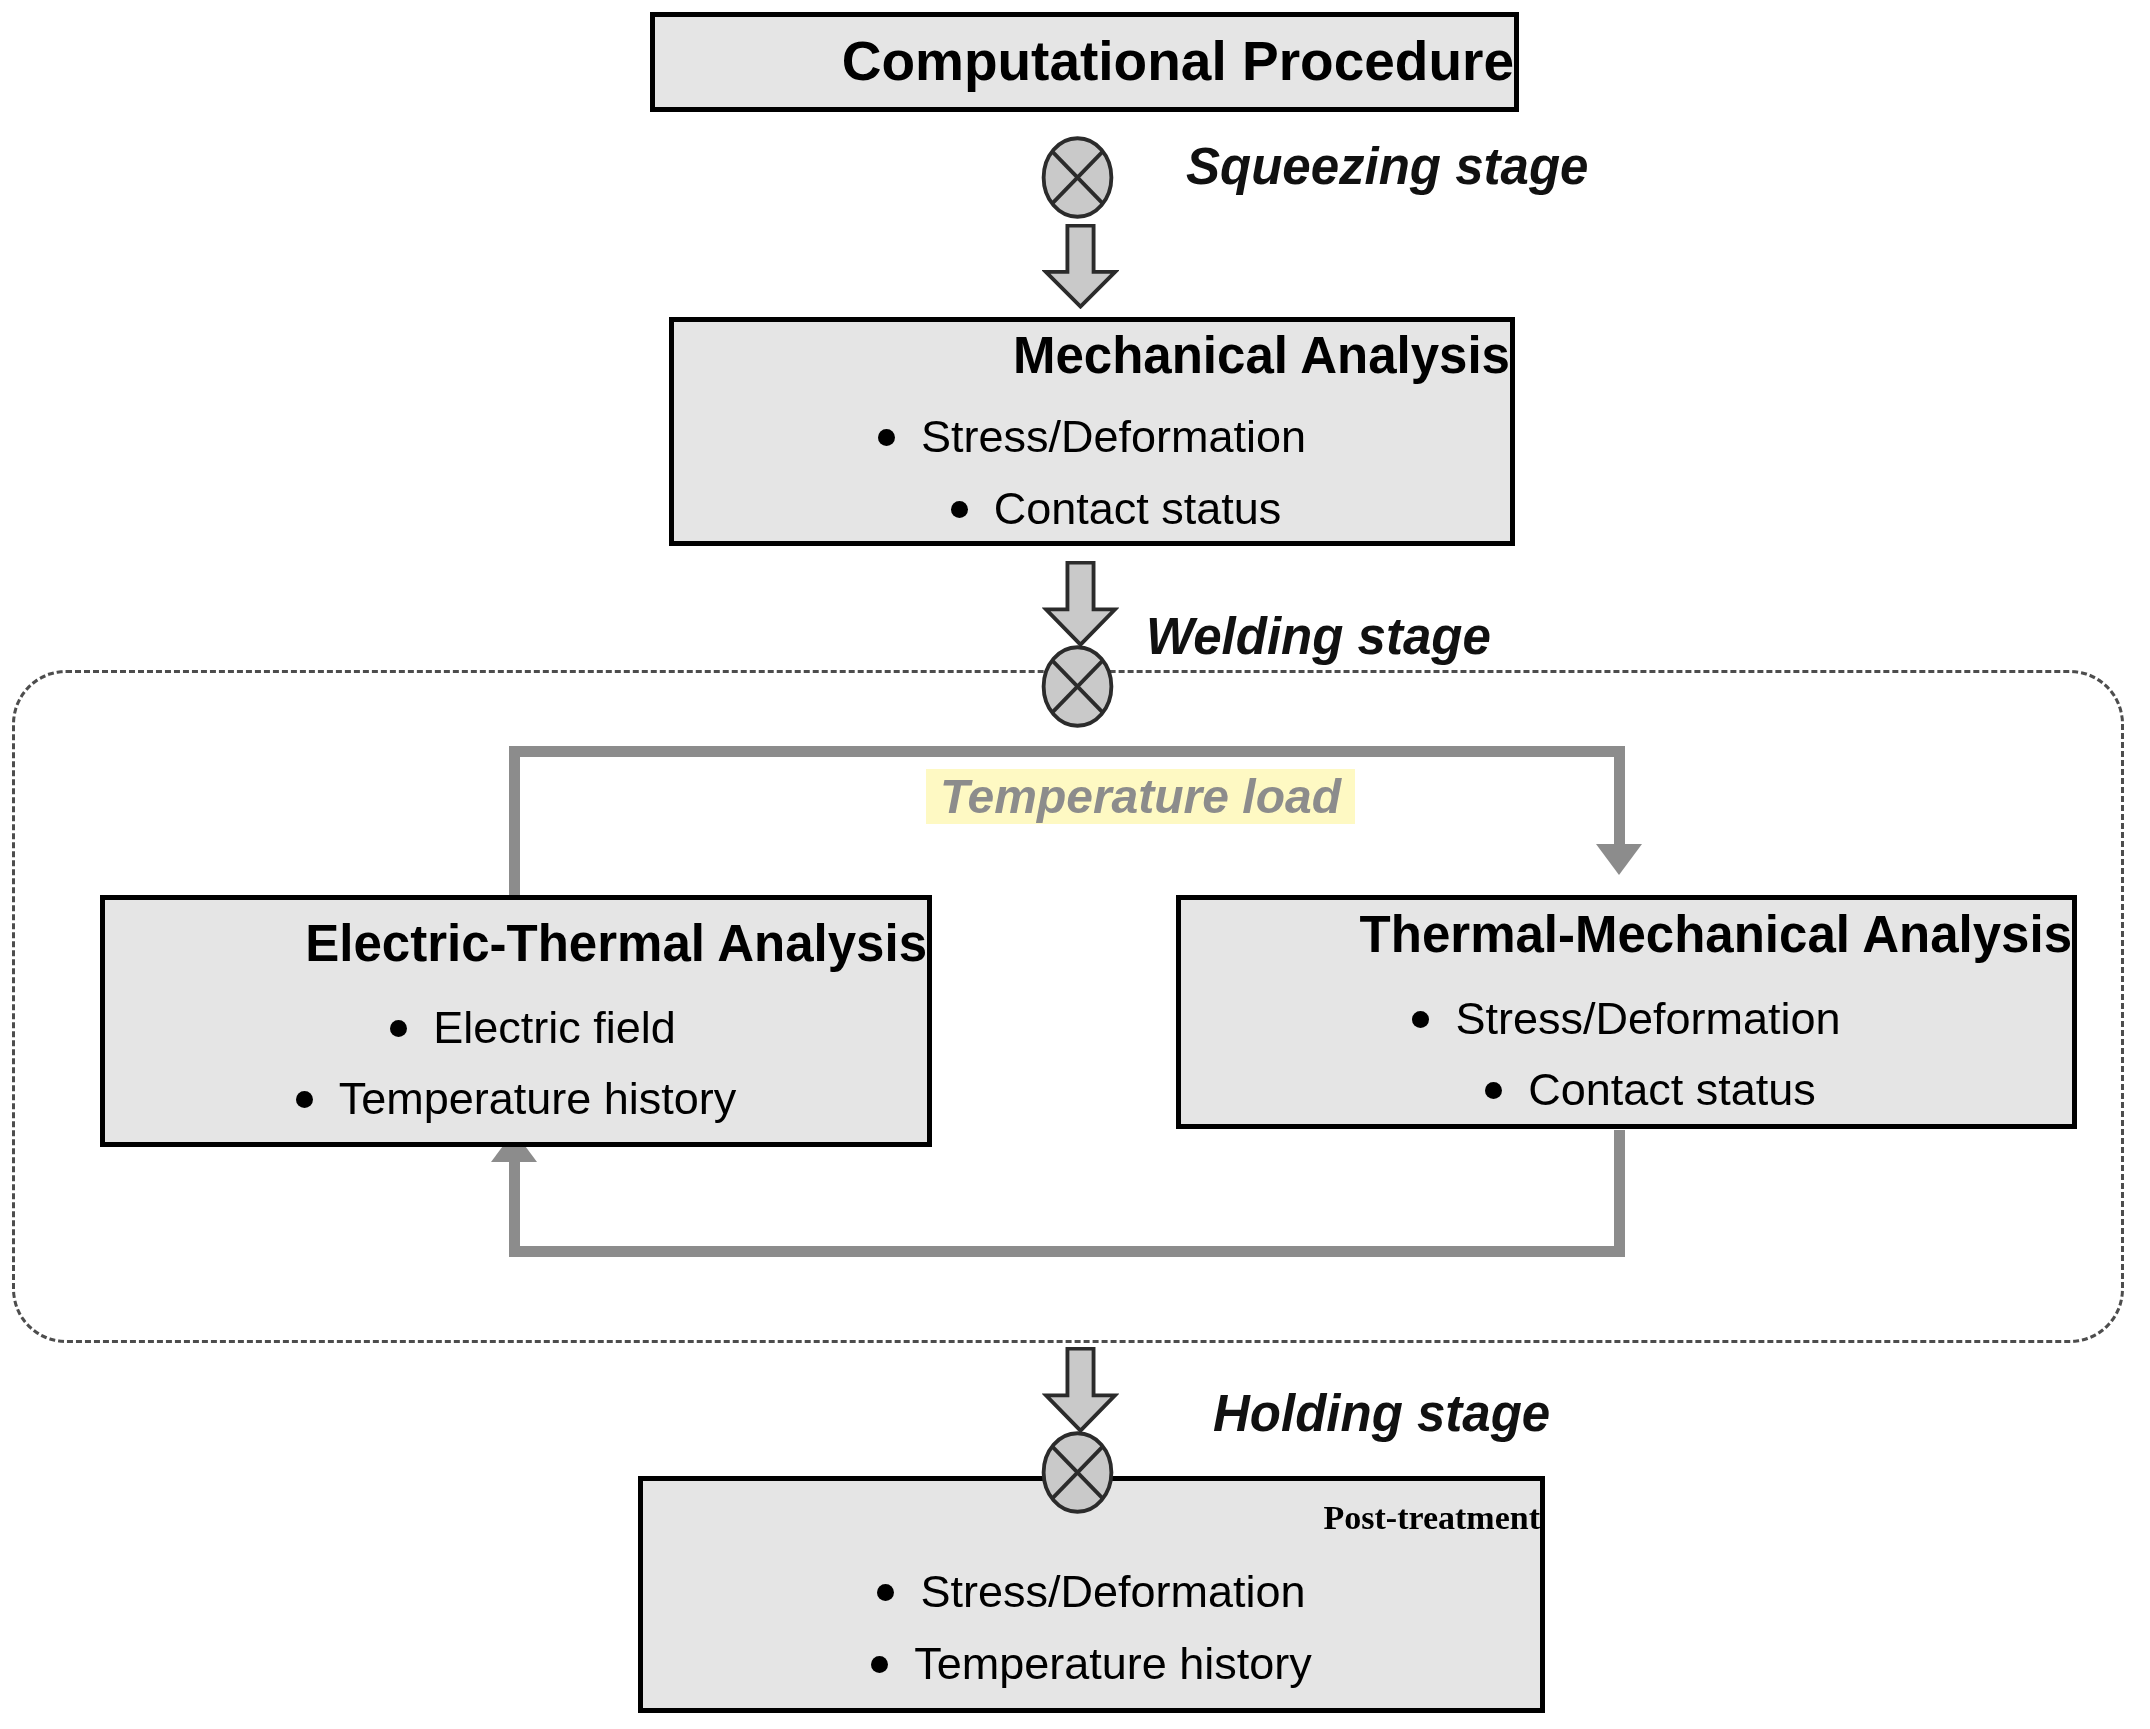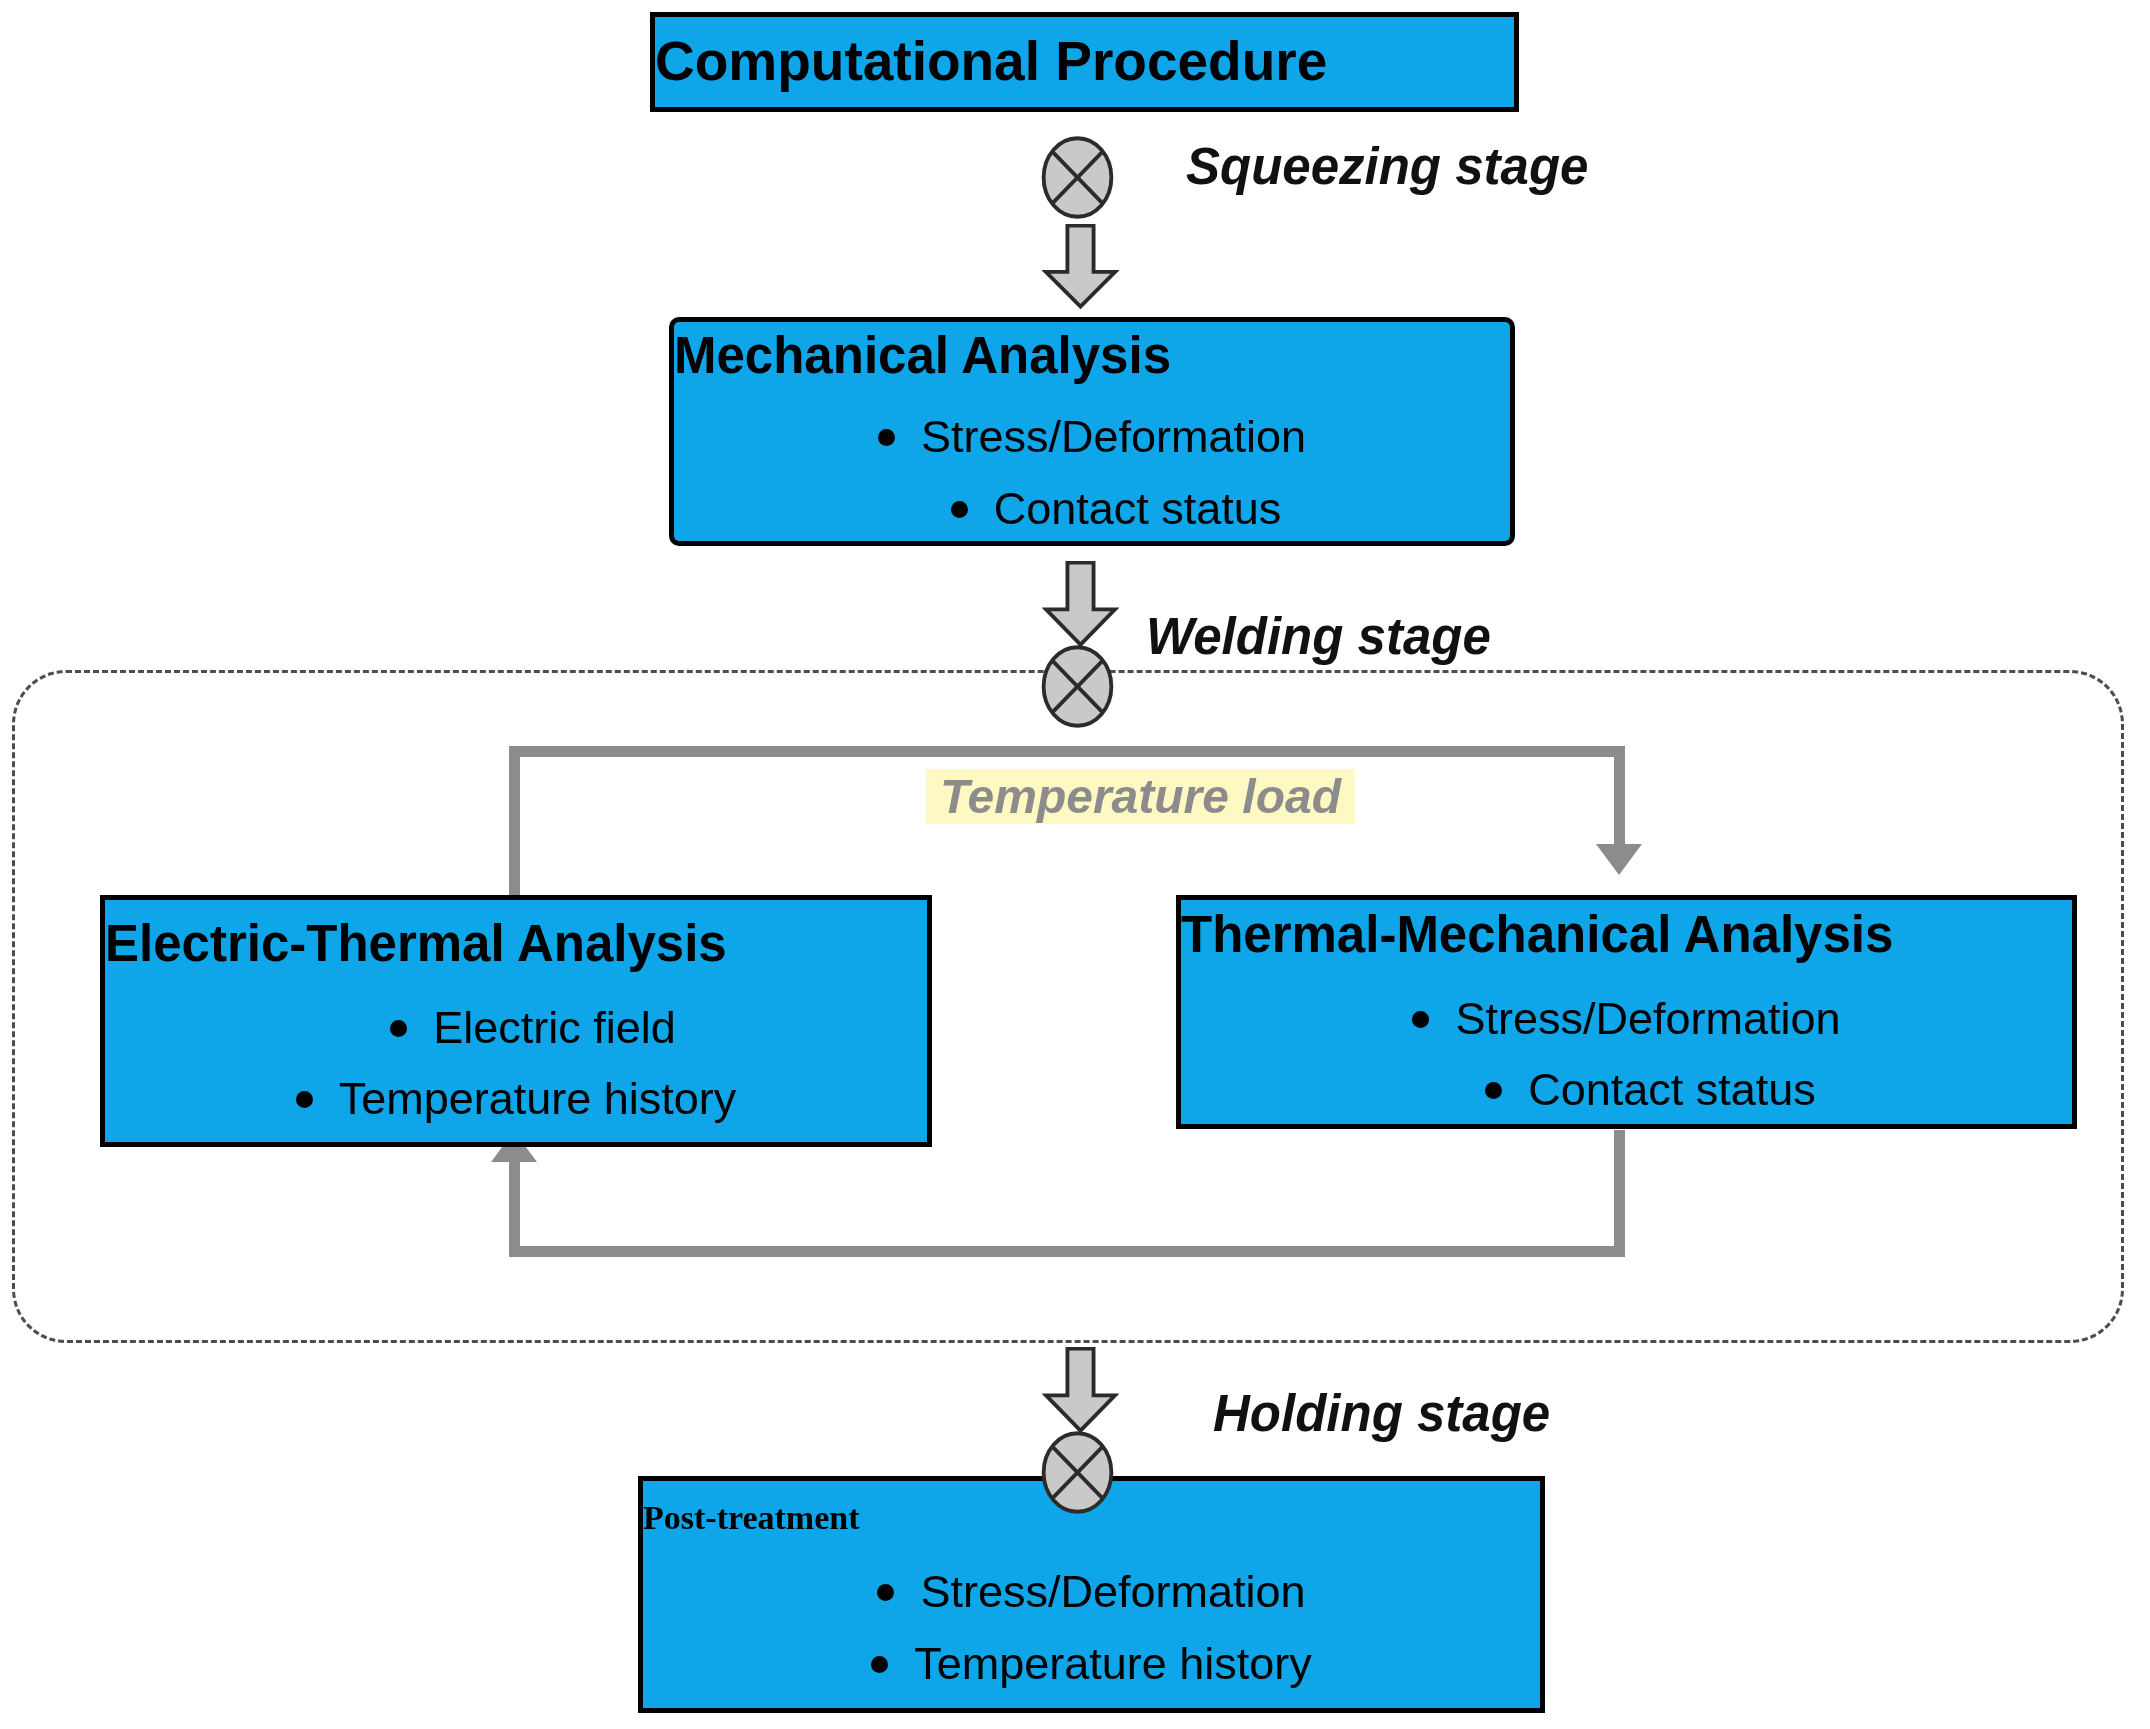--- a/index.html
+++ b/index.html
@@ -16,24 +16,24 @@
     height: 1729px;
     background: #ffffff;
     overflow: hidden;
   }
 
   
   .node-box {
     position: absolute;
     box-sizing: border-box;
     border: 5.4px solid #000000;
-    background: #0ea5e9;
+    background: #e5e5e5;
     display: flex;
     flex-direction: column;
-    align-items: flex-start;
+    align-items: flex-end;
     justify-content: center;
     z-index: 6;
   }
   .node-title {
     font-weight: bold;
     color: #000000;
     text-align: center;
     line-height: 1.05;
     white-space: nowrap;
   }
@@ -148,21 +148,21 @@
   </div>
 
   <div class="block-arrow" style="left:1042px; top:224px; width:77px; height:85px;">
     <svg width="77" height="85" viewBox="0 0 100 110">
       <polygon points="33,2 67,2 67,62 95,62 50,107 5,62 33,62" fill="#c9c9c9" stroke="#2b2b2b" stroke-width="5" stroke-linejoin="miter"></polygon>
     </svg>
   </div>
 
   <div class="stage-label" style="left:1186px; top:137px; font-size:51px;">Squeezing stage</div>
 
-  <div class="node-box" style="left:669px; top:317px; width:846px; height:229px;border-radius:10px;">
+  <div class="node-box" style="left:669px; top:317px; width:846px; height:229px;">
     <div class="node-title" style="font-size:51px; margin-bottom:9.2px;">Mechanical Analysis</div>
     <div class="bullet-list">
       <div class="bullet-row" style="font-size:45px;">
         <span class="bullet-dot"></span>
         <span class="bullet-text">Stress/Deformation</span>
       </div>
       <div class="bullet-row" style="font-size:45px; margin-left:48px;">
         <span class="bullet-dot"></span>
         <span class="bullet-text">Contact status</span>
       </div>

